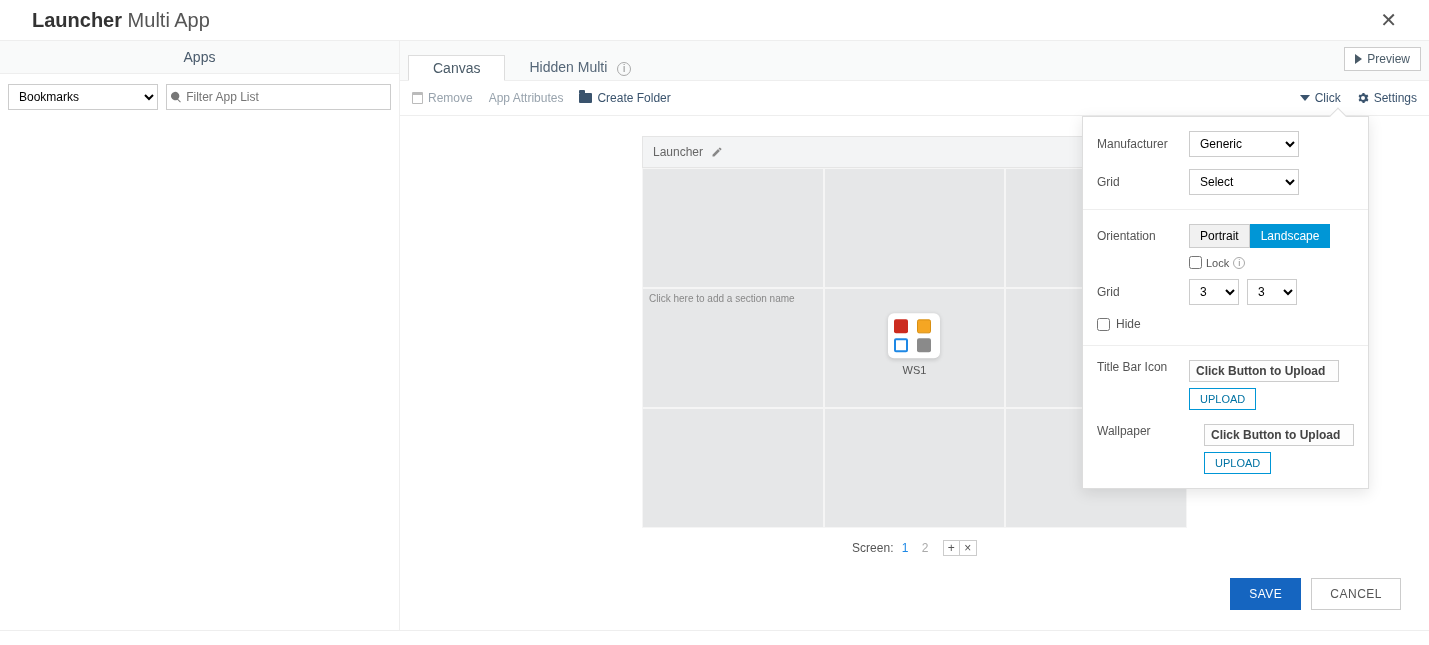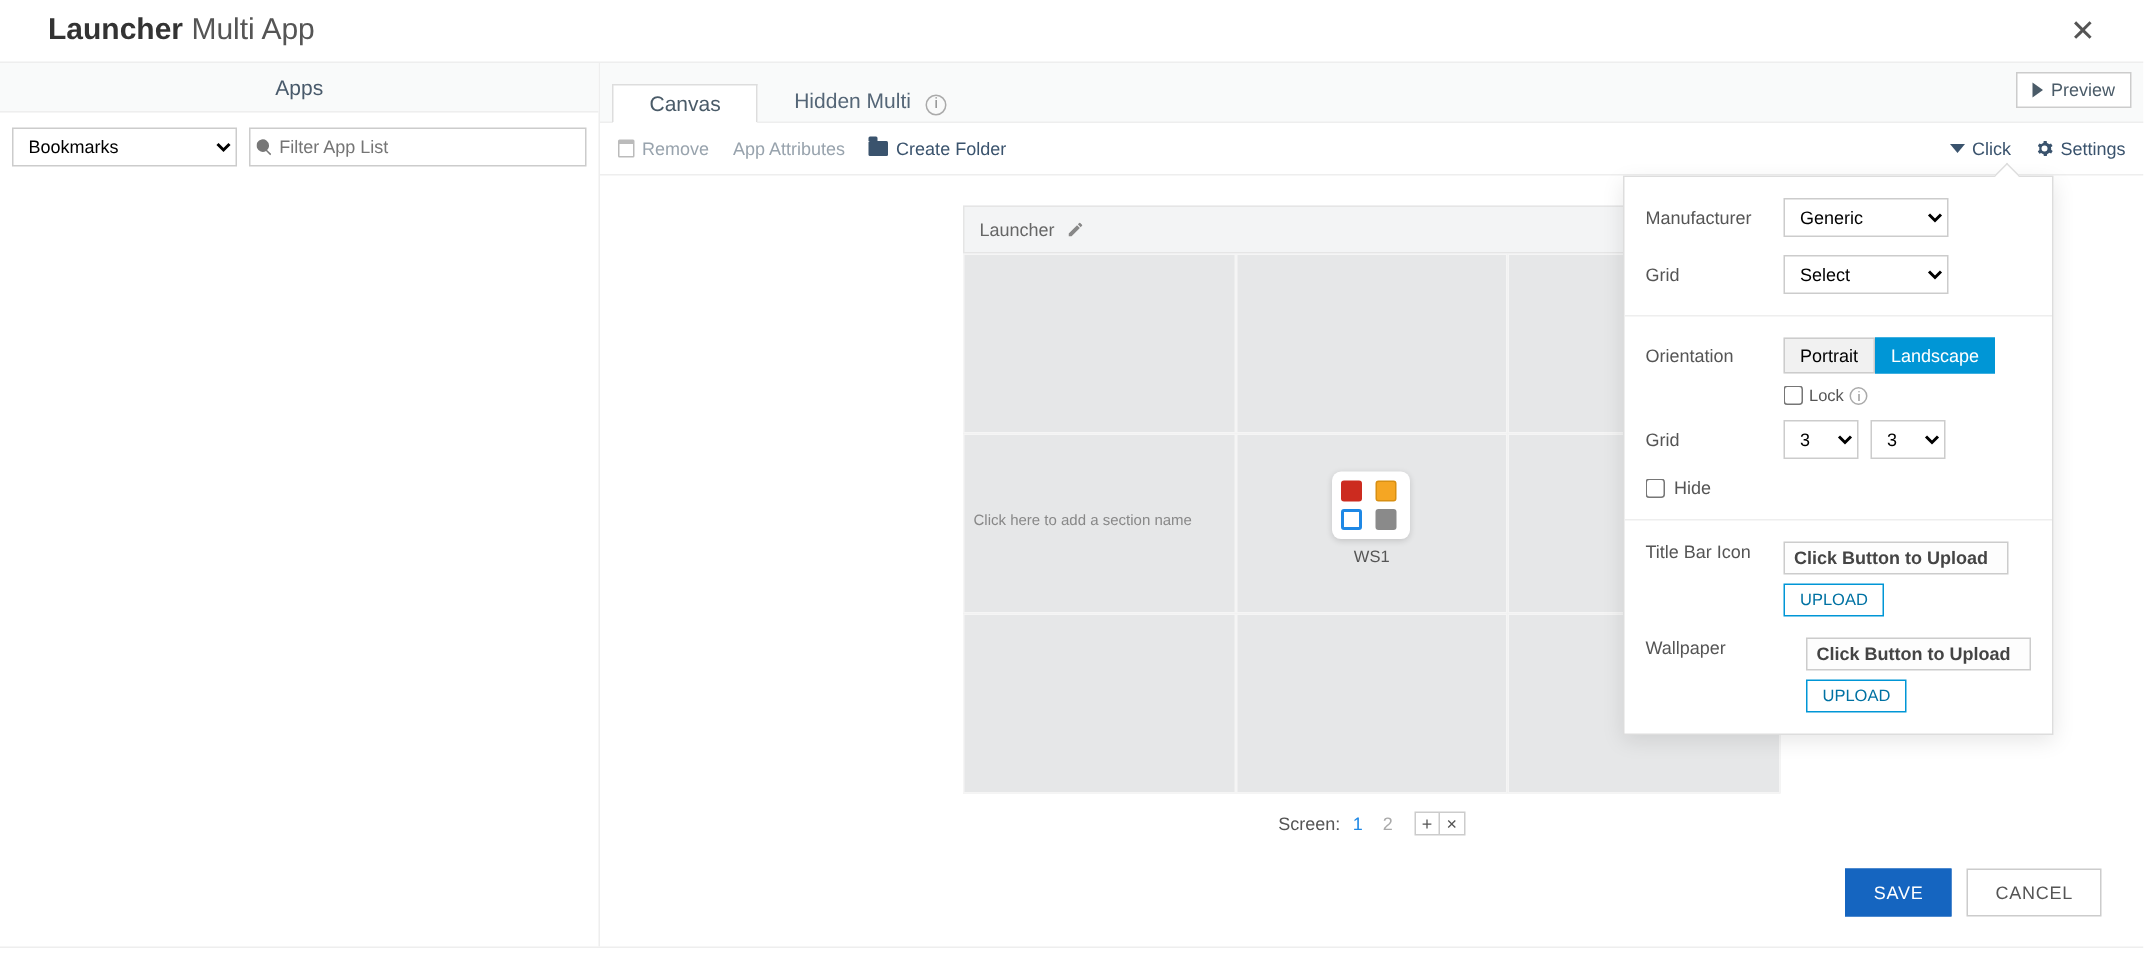--- a/index.html
+++ b/index.html
@@ -46,21 +46,21 @@
   .gear svg { width:100%; height:100%; fill:#3a536d;}
 
   
   .canvas-area { position:relative; padding:20px 0 10px 0; }
   .device { width:545px; margin: 0 auto; }
   .device-title { background:#f3f4f5; border:1px solid #e5e5e5; padding:8px 10px; font-size:12px; color:#666; display:flex; align-items:center; gap:8px;}
   .pencil { width:12px; height:12px; }
   .pencil svg { width:100%; height:100%; fill:#888;}
   .grid { display:grid; grid-template-columns:repeat(3,1fr); grid-template-rows:repeat(3,120px); background:#e6e7e8;}
   .cell { border:1px solid #f5f5f5; position:relative;}
-  .section-hint { position:absolute; top:4px; left:6px; font-size:10px; color:#888;margin-top:48px;}
+  .section-hint { position:absolute; top:4px; left:6px; font-size:10px; color:#888;}
   .folder-app { position:absolute; top:50%; left:50%; transform:translate(-50%,-55%); width:52px; }
   .folder-tile { background:#fff; border-radius:6px; box-shadow:0 1px 4px rgba(0,0,0,.15); padding:6px; display:grid; grid-template-columns:1fr 1fr; gap:5px;}
   .mini { width:14px; height:14px; border-radius:2px;}
   .mini.red { background:#cc2b1f;}
   .mini.orange { background:#f5a623; border:1px solid #d88f12;}
   .mini.blue { border:2px solid #1e88e5; background:#fff;}
   .mini.gray { background:#8a8a8a;}
   .folder-label { text-align:center; font-size:11px; color:#555; margin-top:6px;}
 
   .screen-nav { text-align:center; margin-top:12px; font-size:12px; color:#555;}

